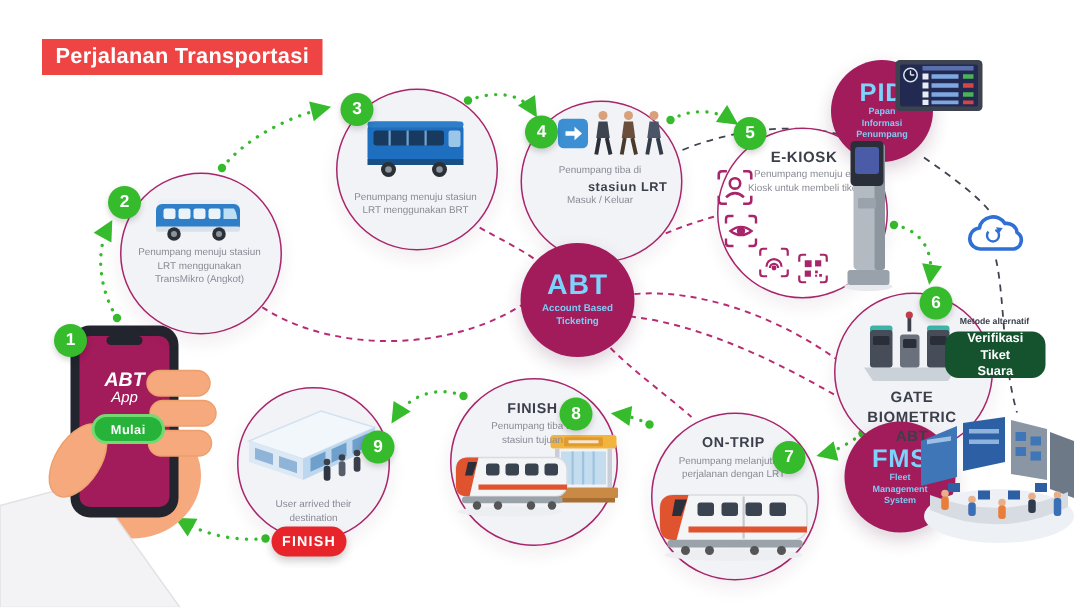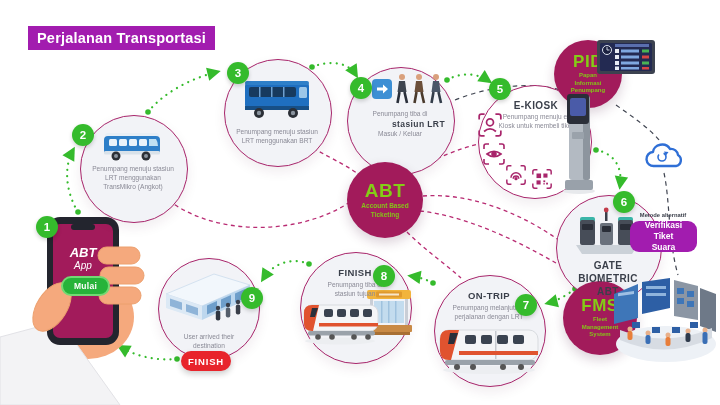--- a/index.html
+++ b/index.html
@@ -2,35 +2,35 @@
 <html><head>
 <meta charset="utf-8">
 <style>
   html,body{margin:0;padding:0;background:#fff;}
   .canvas{position:relative;width:720px;height:405px;background:#ffffff;overflow:hidden;
           font-family:"Liberation Sans",sans-serif;}
   .conn{position:absolute;left:0;top:0;z-index:1;}
   .node{position:absolute;border-radius:50%;background:#F2F3F7;border:1.4px solid #A8256B;
         box-shadow:0 5px 12px rgba(80,30,70,.08);z-index:2;}
   .node.white{background:#fff;}
-  .hub{position:absolute;border-radius:50%;background:#A21B5B;color:#84cc16;display:flex;
+  .hub{position:absolute;border-radius:50%;background:#A21B5B;color:#7dd3fc;display:flex;
        flex-direction:column;align-items:center;justify-content:center;text-align:center;
        z-index:4;box-shadow:0 5px 12px rgba(80,30,70,.2);}
   .hub .h-title{font-weight:bold;letter-spacing:.5px;line-height:1;}
   .hub .h-sub{font-size:6px;line-height:1.25;margin-top:2px;font-weight:bold;opacity:.95;}
   .badge{position:absolute;width:22px;height:22px;border-radius:50%;background:#35BB2C;color:#fff;
          font-weight:bold;font-size:11.5px;display:flex;align-items:center;justify-content:center;
          z-index:8;box-shadow:0 2px 4px rgba(0,0,0,.18);}
   .desc{position:absolute;font-size:6.6px;line-height:1.35;color:#8A8A96;text-align:center;z-index:5;}
   .ntitle{position:absolute;font-weight:bold;color:#3A3F4A;text-align:center;letter-spacing:.4px;z-index:5;}
   .illus{position:absolute;z-index:4;}
   .title-wrap{position:absolute;left:28px;top:26px;z-index:9;}
-  .title-bar{display:table;background:#a21caf;color:#fff;font-size:14.5px;font-weight:bold;
+  .title-bar{display:table;background:#ef4444;color:#fff;font-size:14.5px;font-weight:bold;
              padding:4px 9px;letter-spacing:.2px;}
-  .chip{position:absolute;background:#a21caf;color:#fff;font-weight:bold;font-size:8.5px;
+  .chip{position:absolute;background:#14532d;color:#fff;font-weight:bold;font-size:8.5px;
         line-height:1.3;text-align:center;border-radius:9px;display:flex;align-items:center;
         justify-content:center;z-index:7;padding:2px 20px;box-sizing:border-box;}
   .tiny-label{position:absolute;font-size:5.8px;font-weight:bold;color:#3A3F4A;text-align:center;z-index:7;}
   .finish{position:absolute;background:#E8242B;color:#fff;font-weight:bold;font-size:9.5px;
           letter-spacing:.8px;border-radius:11px;display:flex;align-items:center;justify-content:center;
           z-index:7;box-shadow:0 3px 6px rgba(0,0,0,.2);}
   .app-text{position:absolute;color:#fff;text-align:center;z-index:5;font-style:italic;}
   .app-text .a1{font-size:13px;font-weight:bold;line-height:1.1;}
   .app-text .a2{font-size:10px;line-height:1.1;}
   .mulai{position:absolute;background:#27B33A;border:2px solid #73D973;color:#fff;font-weight:bold;

